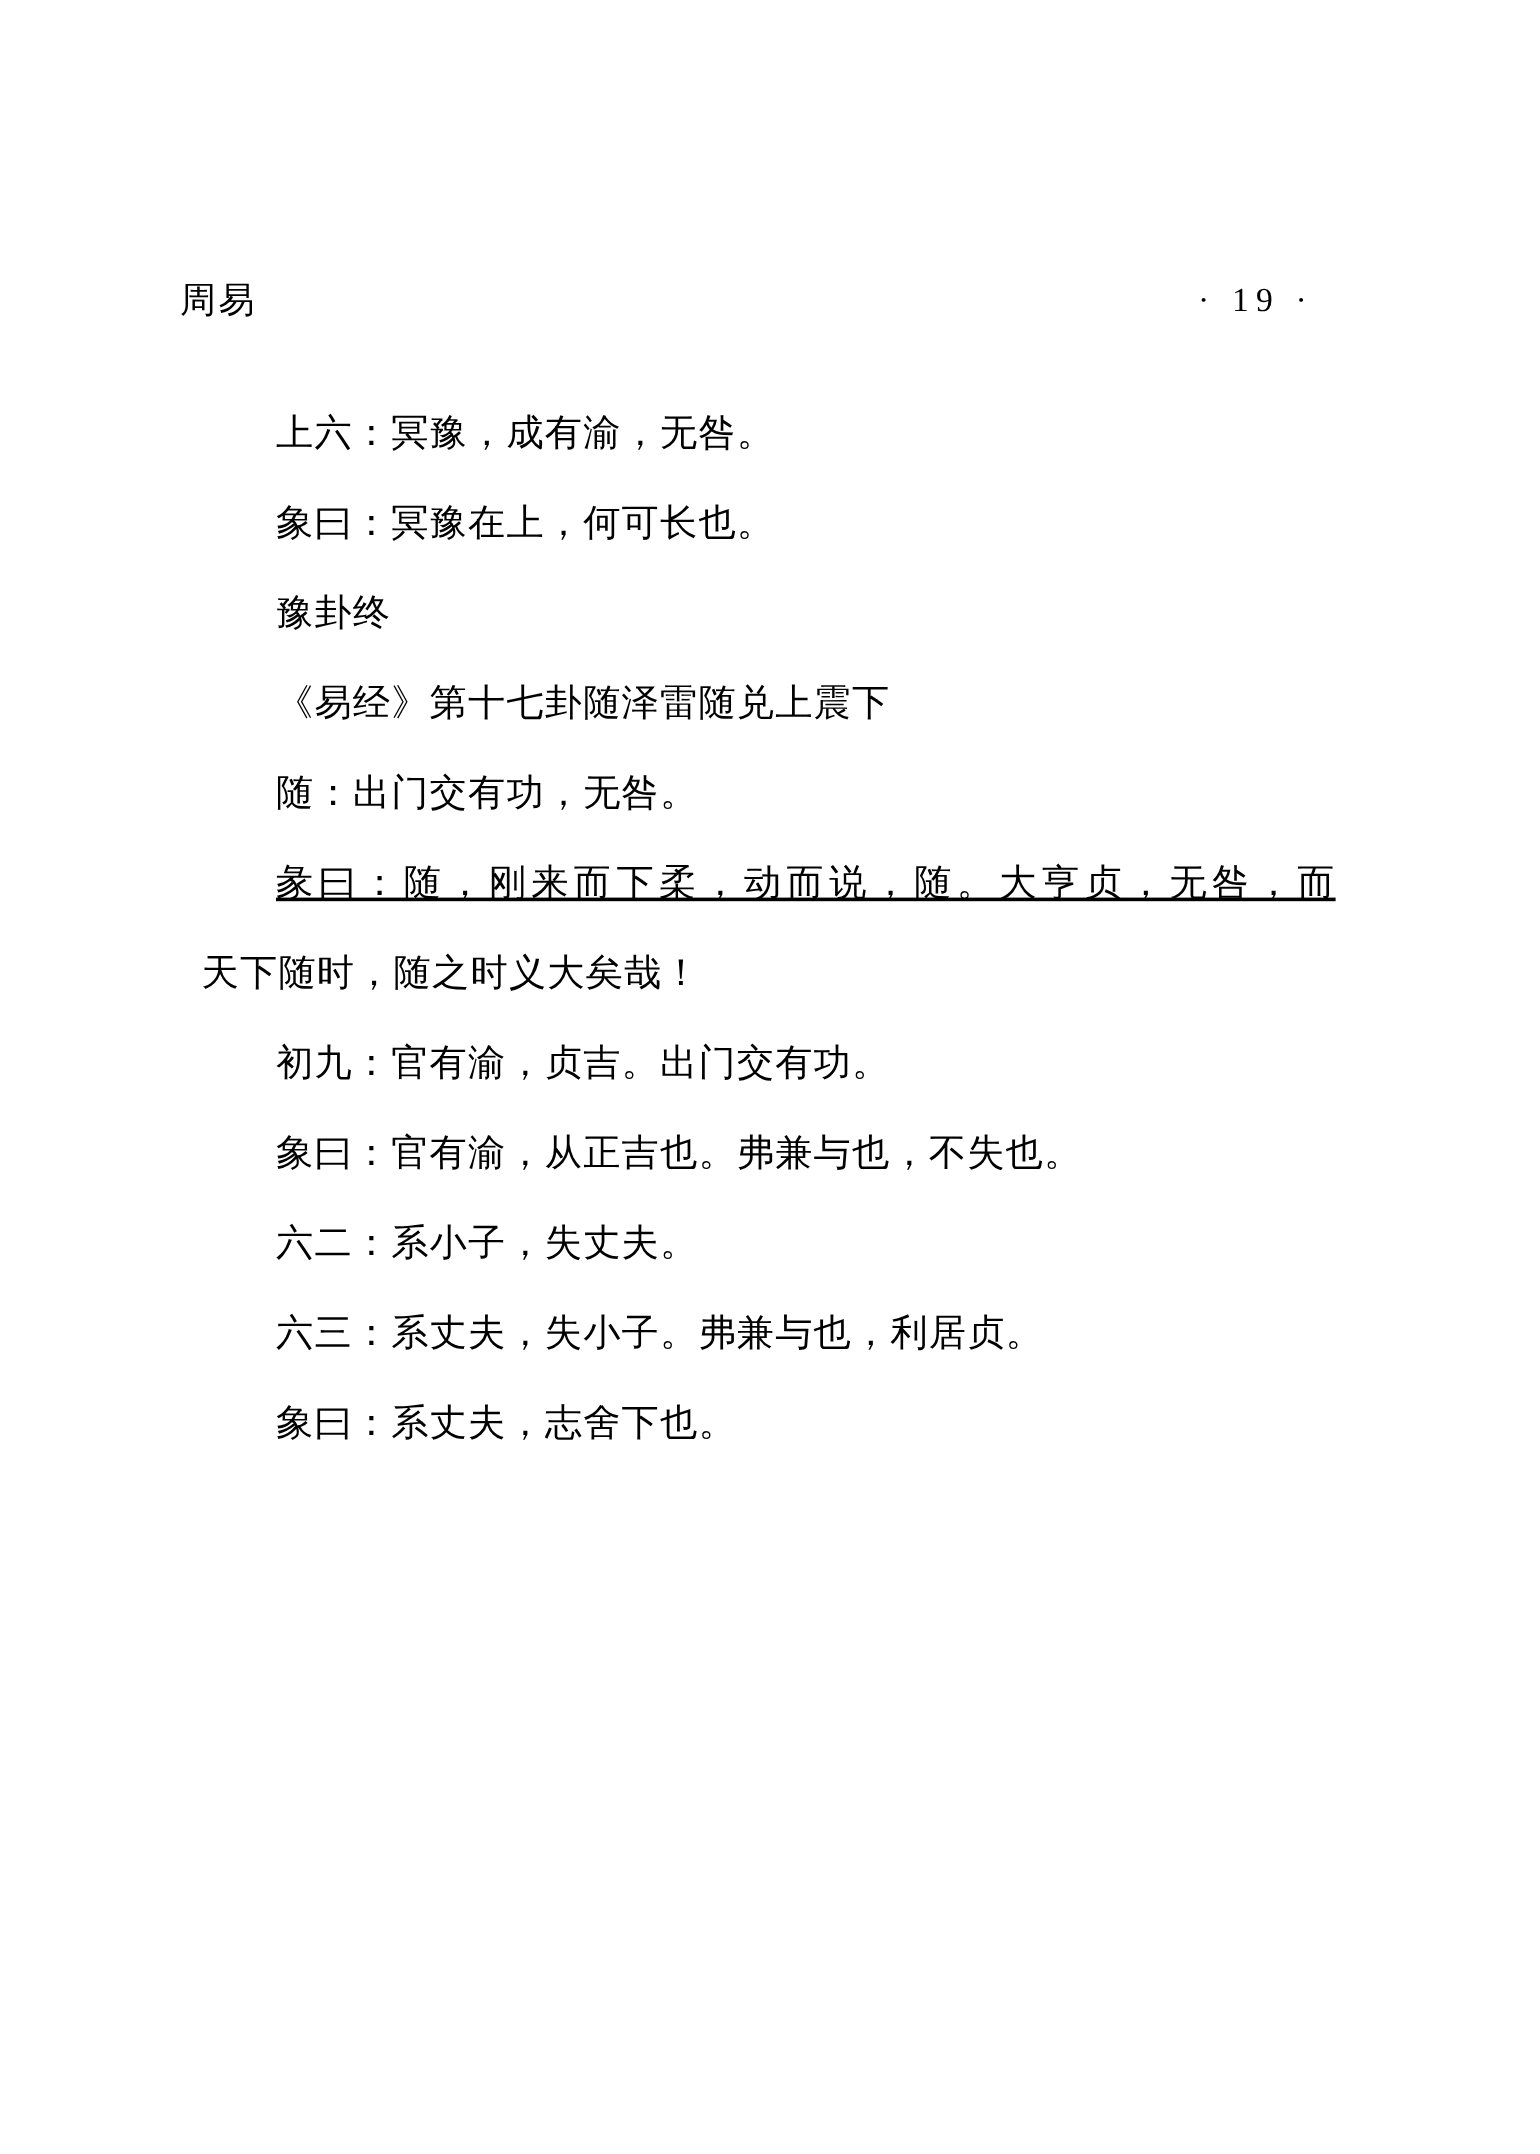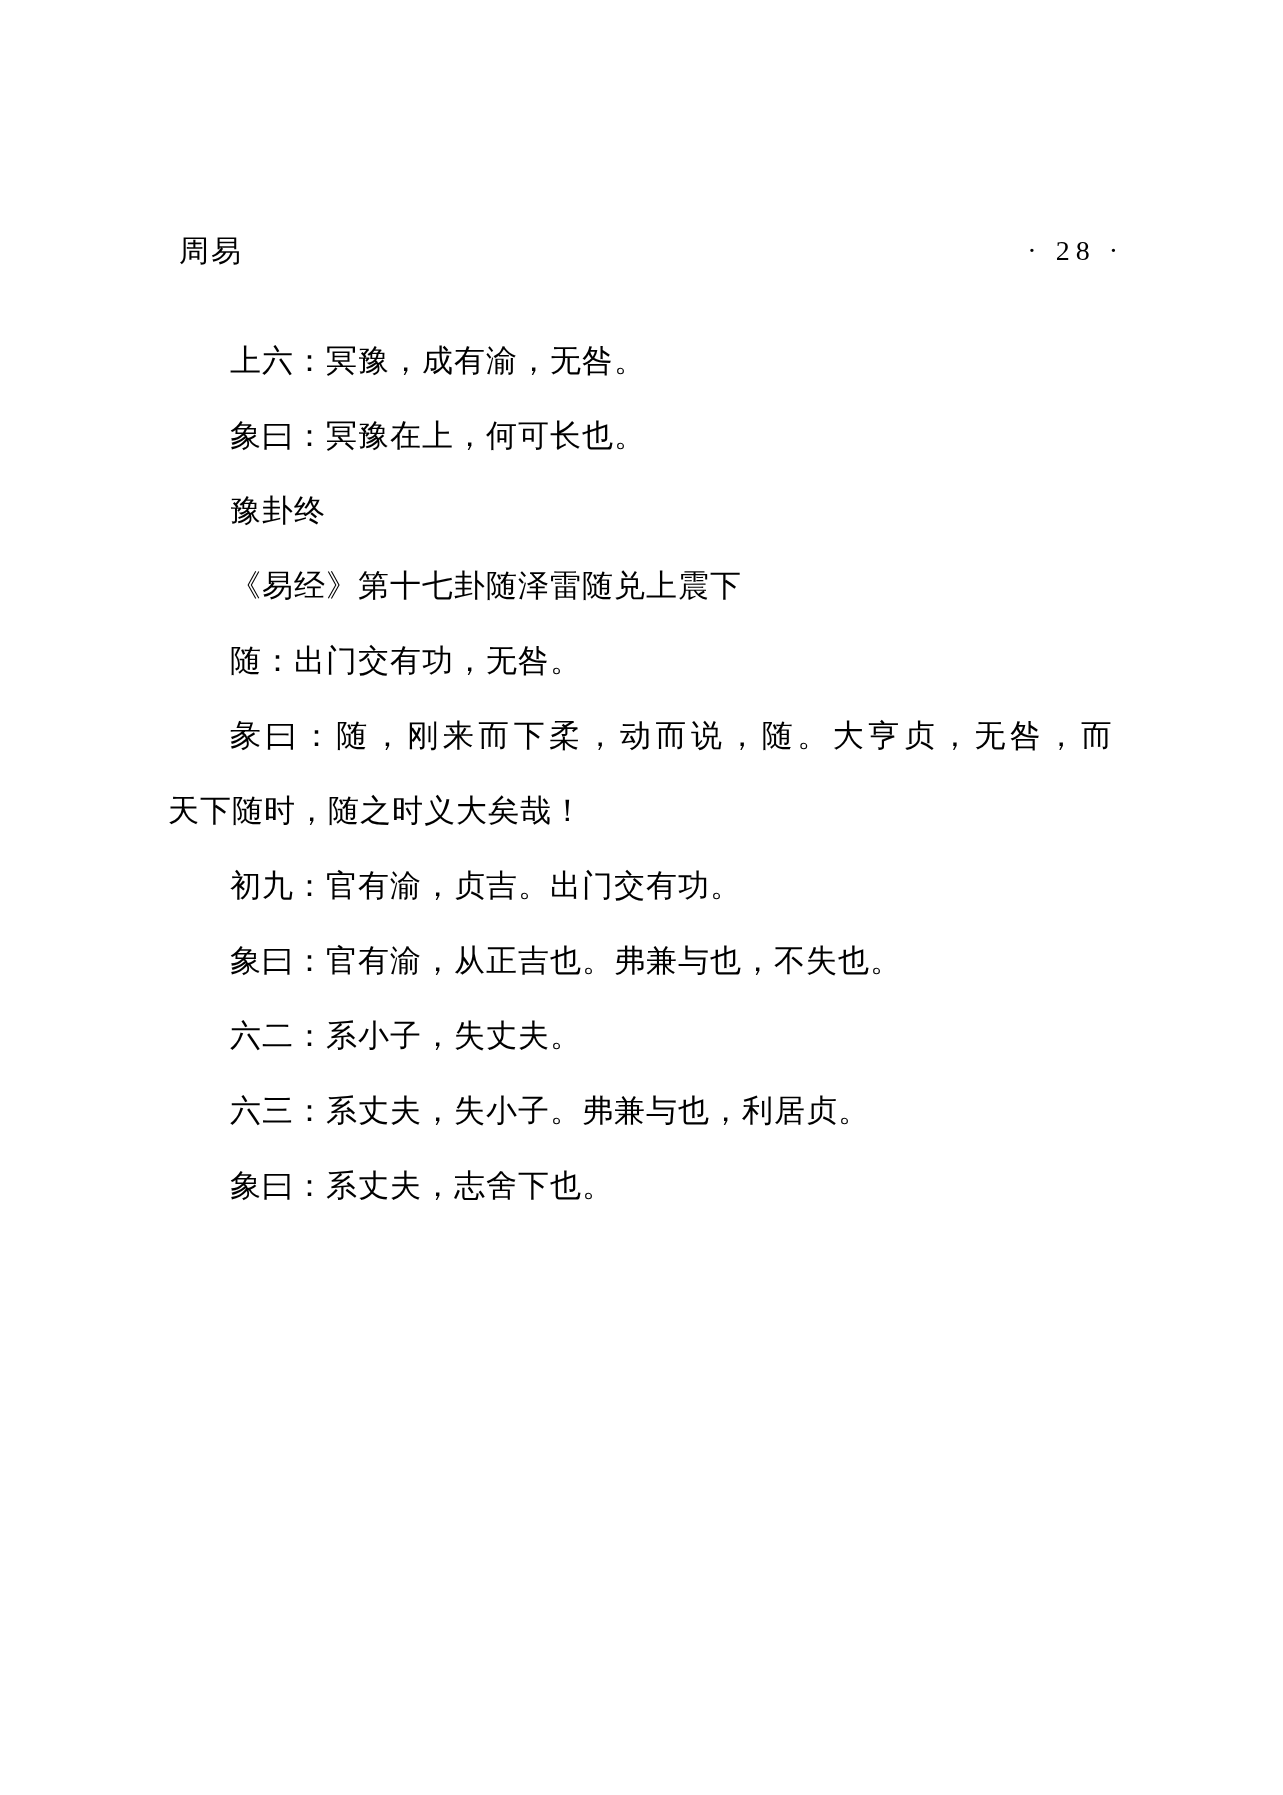--- a/index.html
+++ b/index.html
@@ -11,21 +11,21 @@
     position: relative;
     width: 1283px;
     height: 1795px;
     background: #ffffff;
     color: #000000;
     font-family: "Liberation Serif", "DejaVu Serif", serif;
     overflow: hidden;
   }
   .page-header {
     position: absolute;
-    left: 179px;
+    left: 150px;
     top: 230px;
     width: 945px;
     display: flex;
     justify-content: space-between;
     align-items: flex-end;
     font-size: 30px;
     line-height: 42px;
     gap: 29px;
   }
   .book-title {
@@ -49,30 +49,31 @@
     white-space: nowrap;
     letter-spacing: 1px;
   }
   .line.indent {
     text-indent: 62px;
   }
   .line.justify {
     white-space: normal;
     text-align: justify;
     text-align-last: justify;
+    text-decoration: underline;
   }
 </style>
 </head>
 <body>
 
 <div class="page">
 
   <div class="page-header">
     <span class="book-title">周易</span>
-    <span class="page-number">· 28 ·</span>
+    <span class="page-number">· 19 ·</span>
   </div>
 
   <div class="content">
     <div class="line indent">上六：冥豫，成有渝，无咎。</div>
     <div class="line indent">象曰：冥豫在上，何可长也。</div>
     <div class="line indent">豫卦终</div>
     <div class="line indent">《易经》第十七卦随泽雷随兑上震下</div>
     <div class="line indent">随：出门交有功，无咎。</div>
     <div class="line indent justify">彖曰：随，刚来而下柔，动而说，随。大亨贞，无咎，而</div>
     <div class="line">天下随时，随之时义大矣哉！</div>

